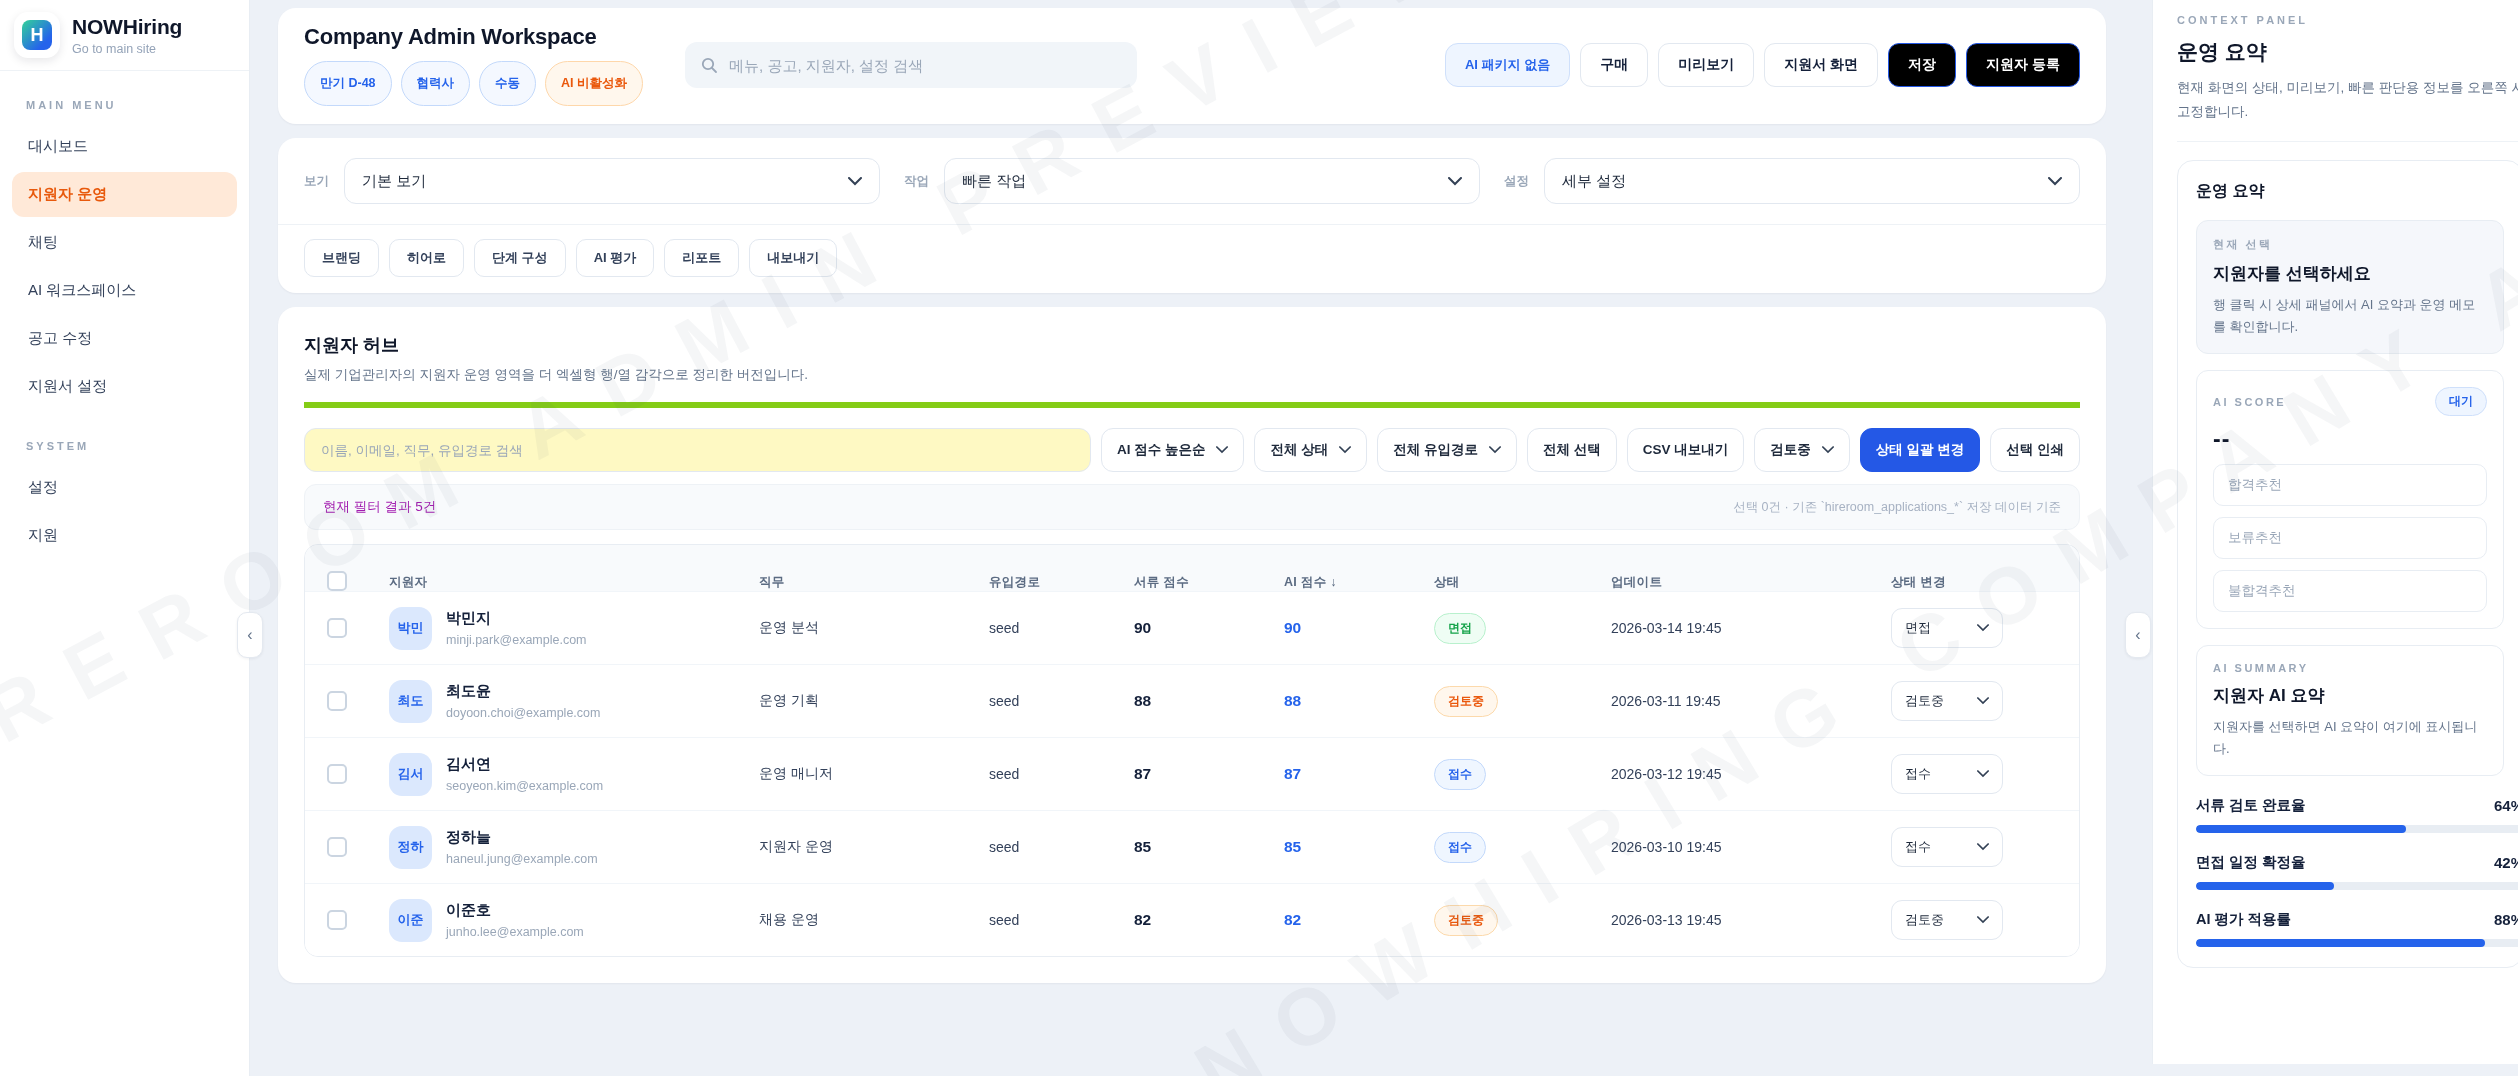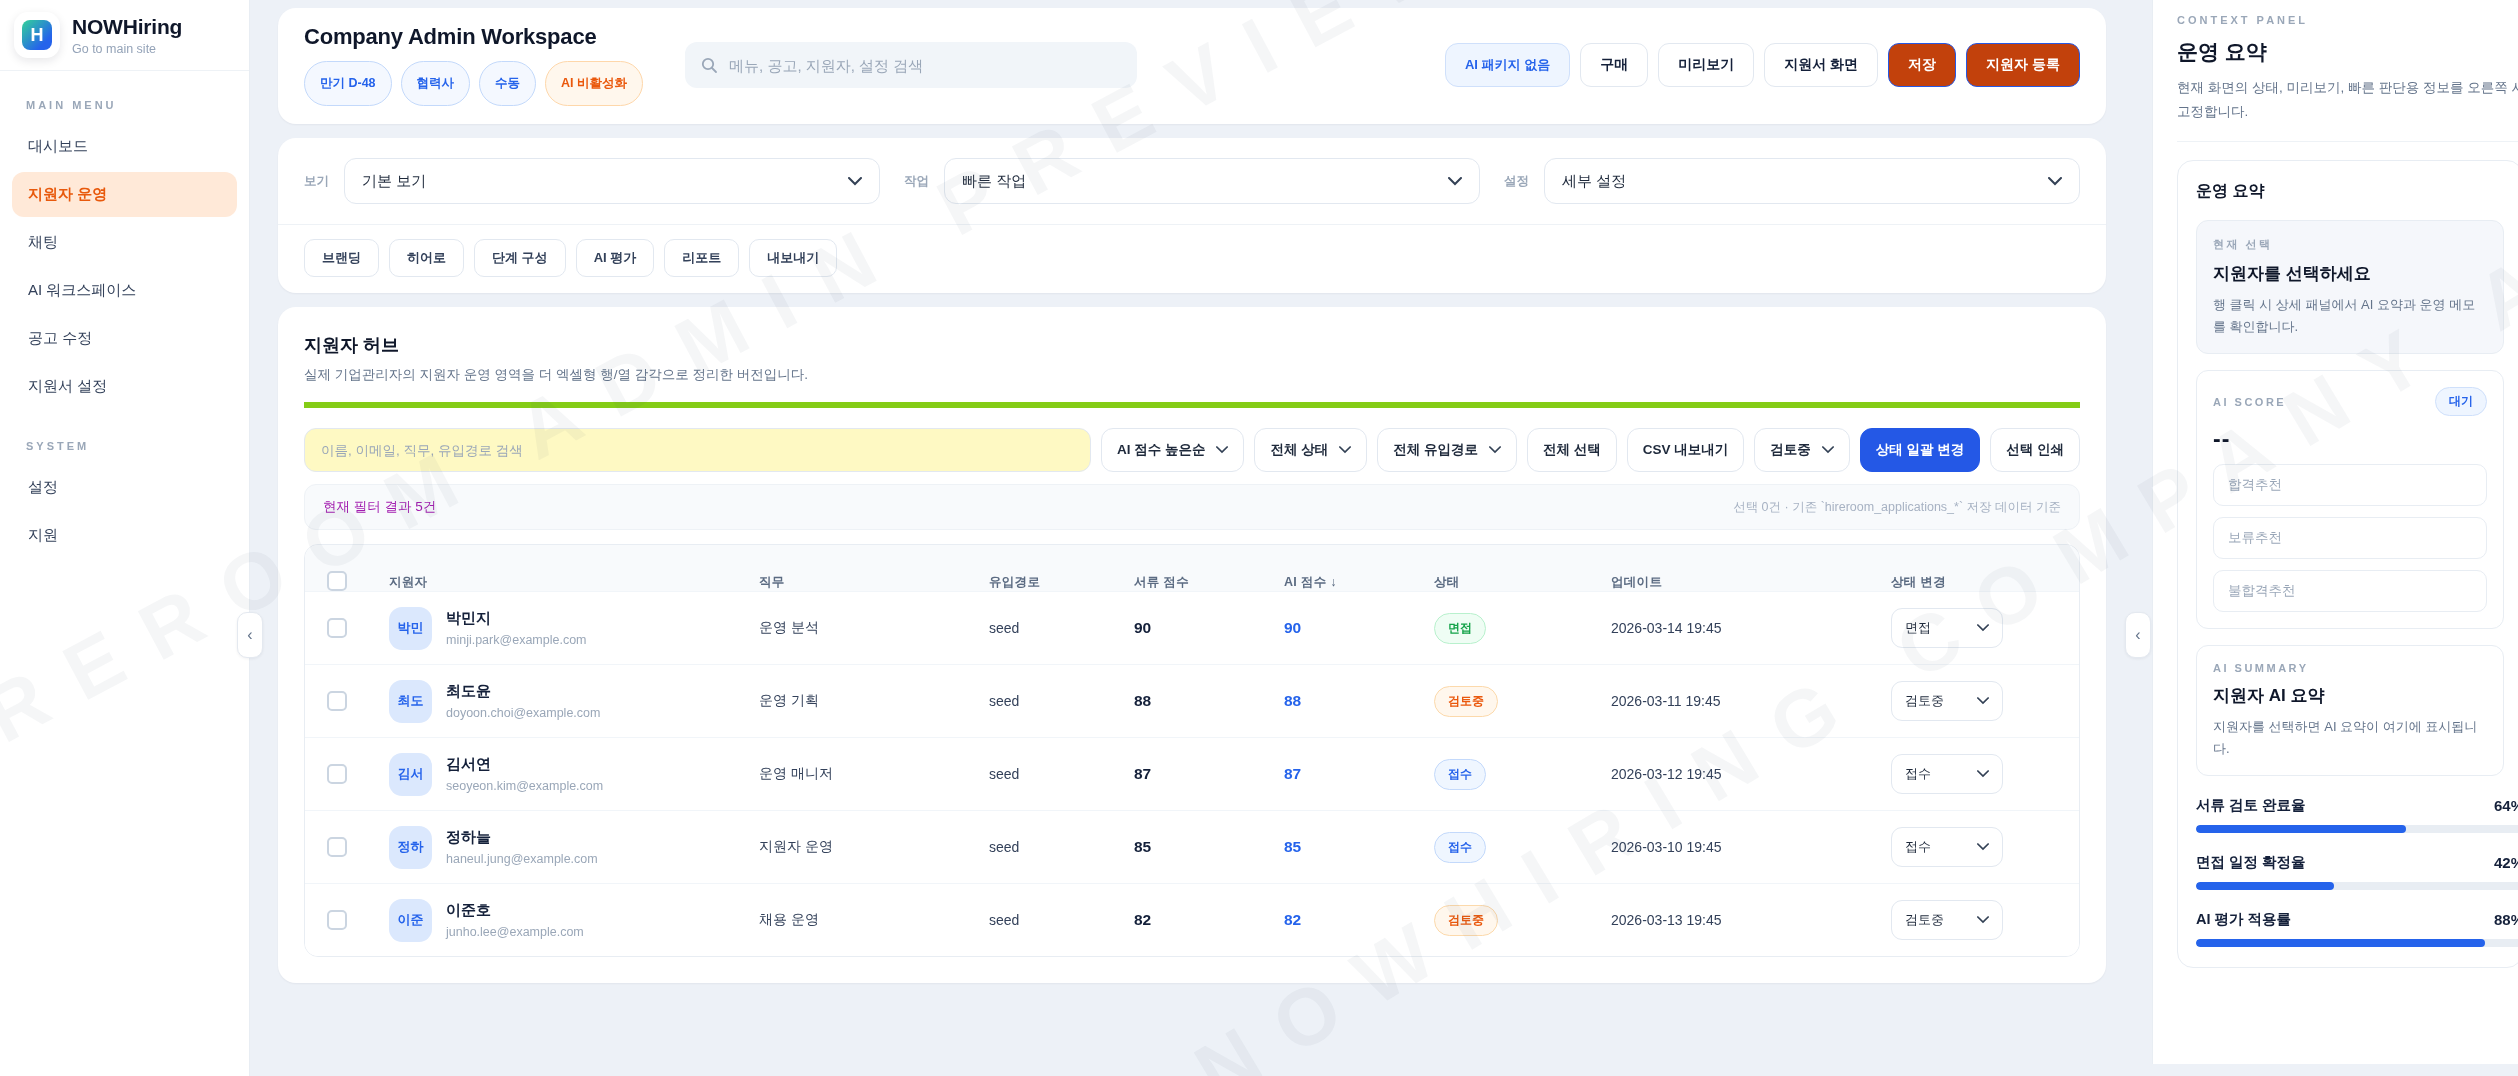--- a/index.html
+++ b/index.html
@@ -48,21 +48,21 @@
                    border-radius:12px; display:flex; align-items:center; gap:11px; padding:0 16px; }
   .header-search input { border:none; outline:none; background:transparent; flex:1;
                          font-size:15px; color:#475569; font-family:inherit; }
   .header-search input::placeholder { color:#9aa7b8; }
   .header-actions { margin-left:auto; display:flex; gap:10px; align-items:center; }
   .btn { height:44px; padding:0 19px; border-radius:11px; font-size:14px; font-weight:700;
          display:flex; align-items:center; white-space:nowrap; cursor:default; }
   .btn-ghost-blue { background:#eef5ff; border:1px solid #cfe0fb; color:#2563eb;
                     font-size:13px; border-radius:13px; }
   .btn-white { background:#fff; border:1px solid #e2e8f0; color:#14203a; }
-  .btn-primary { background:#c2410c; border:1px solid #2458e6; color:#fff; }
+  .btn-primary { background:#000000; border:1px solid #2458e6; color:#fff; }
 
   .toolbar-card { margin-top:14px; }
   .toolbar-row { display:flex; align-items:flex-end; gap:24px; padding:20px 26px; }
   .group { display:flex; align-items:center; gap:15px; flex:1; }
   .group-label { font-size:12.5px; color:#9aa7b8; font-weight:700; white-space:nowrap; }
   .select { flex:1; height:46px; border:1px solid #e2e8f0; border-radius:12px;
             display:flex; align-items:center; justify-content:space-between;
             padding:0 17px; font-size:15px; color:#1e293b; background:#fff; cursor:default; }
   .chips-row { border-top:1px solid #eef2f6; padding:14px 26px 16px; display:flex; gap:10px; }
   .chip { border:1px solid #e2e8f0; border-radius:10px; padding:9px 17px; font-size:13px;

